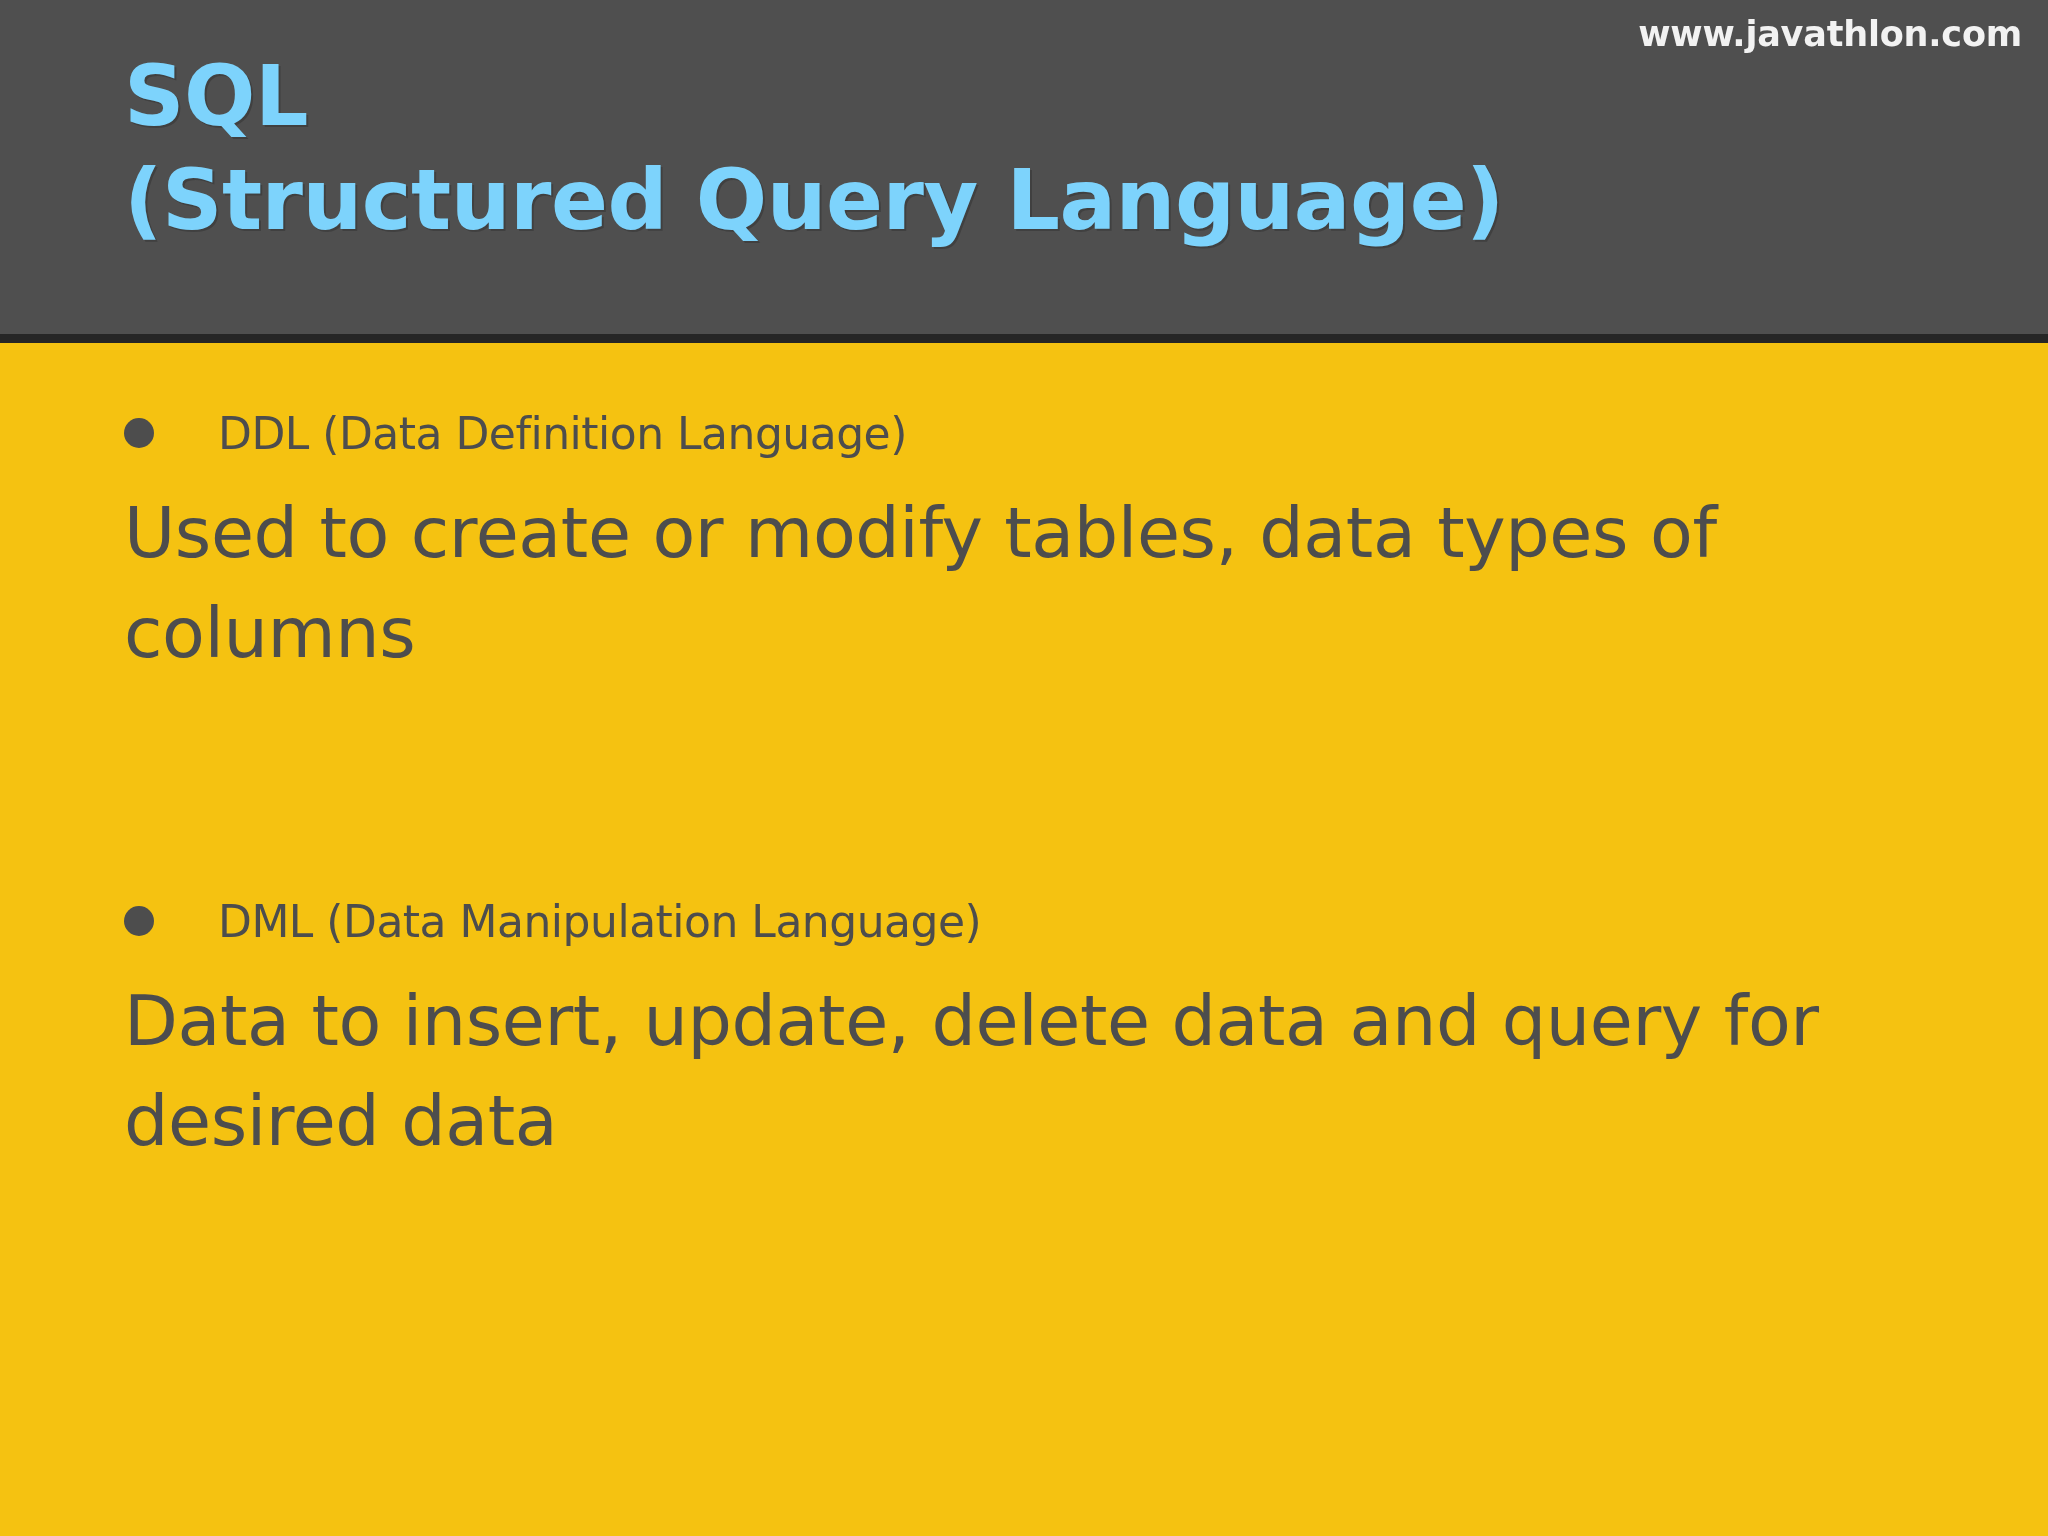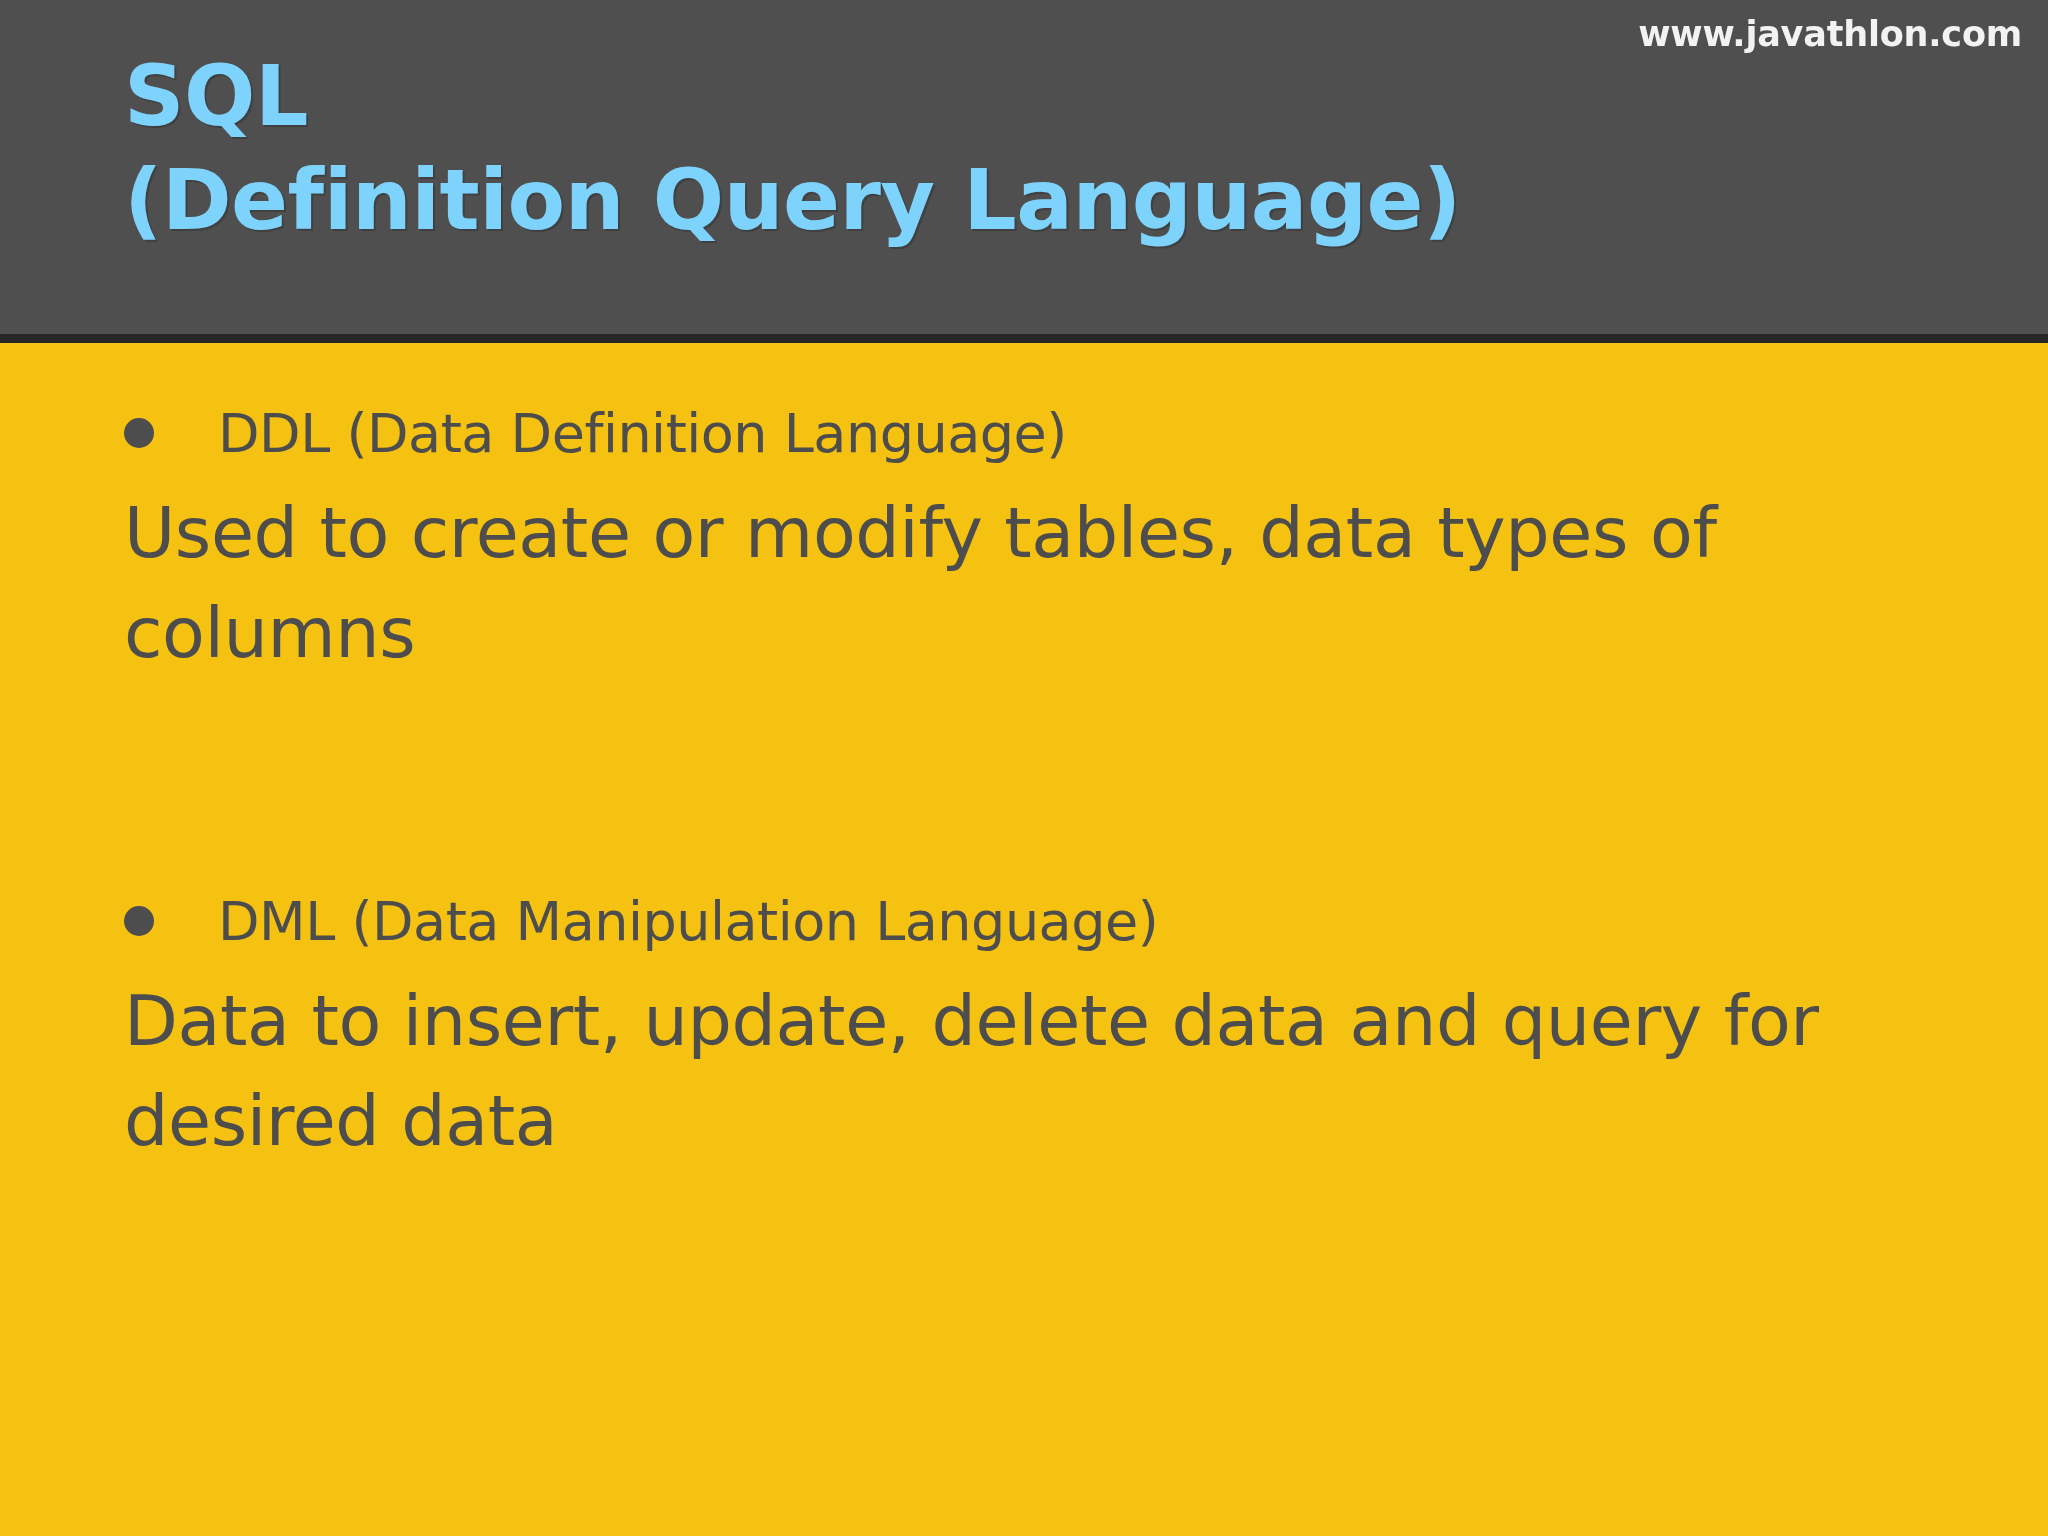--- a/index.html
+++ b/index.html
@@ -94,21 +94,21 @@
     border-radius: 50%;
     background: #4d4d4d;
     margin-top: 27px;
     margin-right: 64px;
   }
 
   .bullet-text {
     color: #4d4d4d;
     font-family: "DejaVu Sans", "Liberation Sans", sans-serif;
     font-weight: normal;
-    font-size: 54px;
+    font-size: 44px;
     line-height: 86px;
     letter-spacing: -0.5px;
     white-space: nowrap;
   }
 
   .para {
     color: #4d4d4d;
     font-family: "DejaVu Sans", "Liberation Sans", sans-serif;
     font-weight: normal;
     font-size: 70px;
@@ -125,21 +125,21 @@
 </head>
 <body>
 
 <div id="slide">
 
   <div class="header">
     <div class="site-url">www.javathlon.com</div>
 
     <div class="title-block">
       <div class="title-line">SQL</div>
-      <div class="title-line">(Definition Query Language)</div>
+      <div class="title-line">(Structured Query Language)</div>
     </div>
   </div>
 
   <div class="body">
     <div class="content">
 
       <div class="group">
         <div class="bullet-row">
           <span class="bullet-dot"></span>
           <span class="bullet-text">DDL (Data Definition Language)</span>

